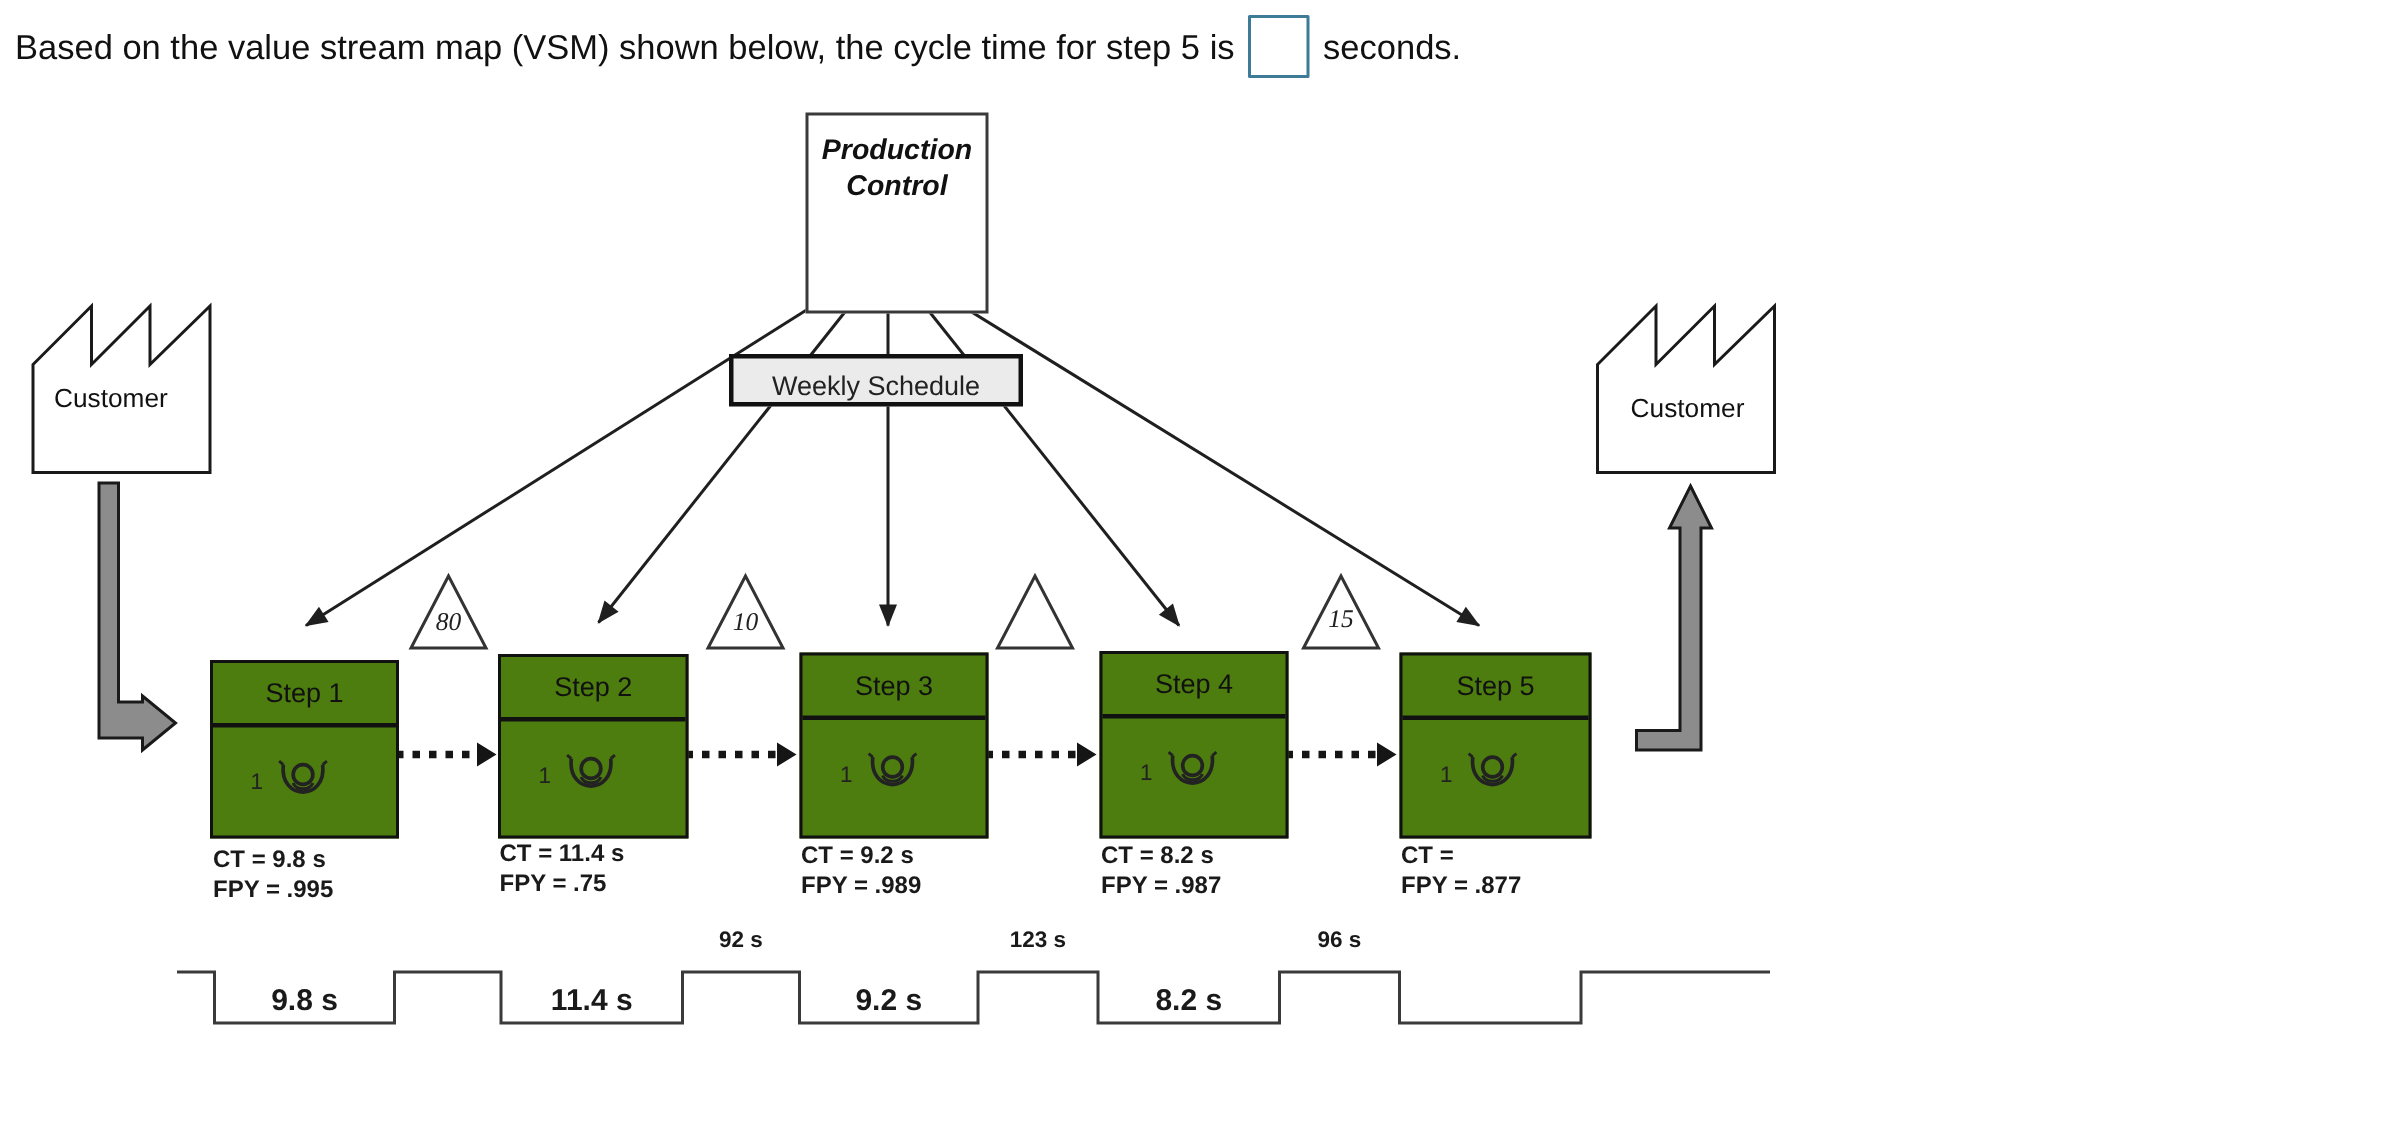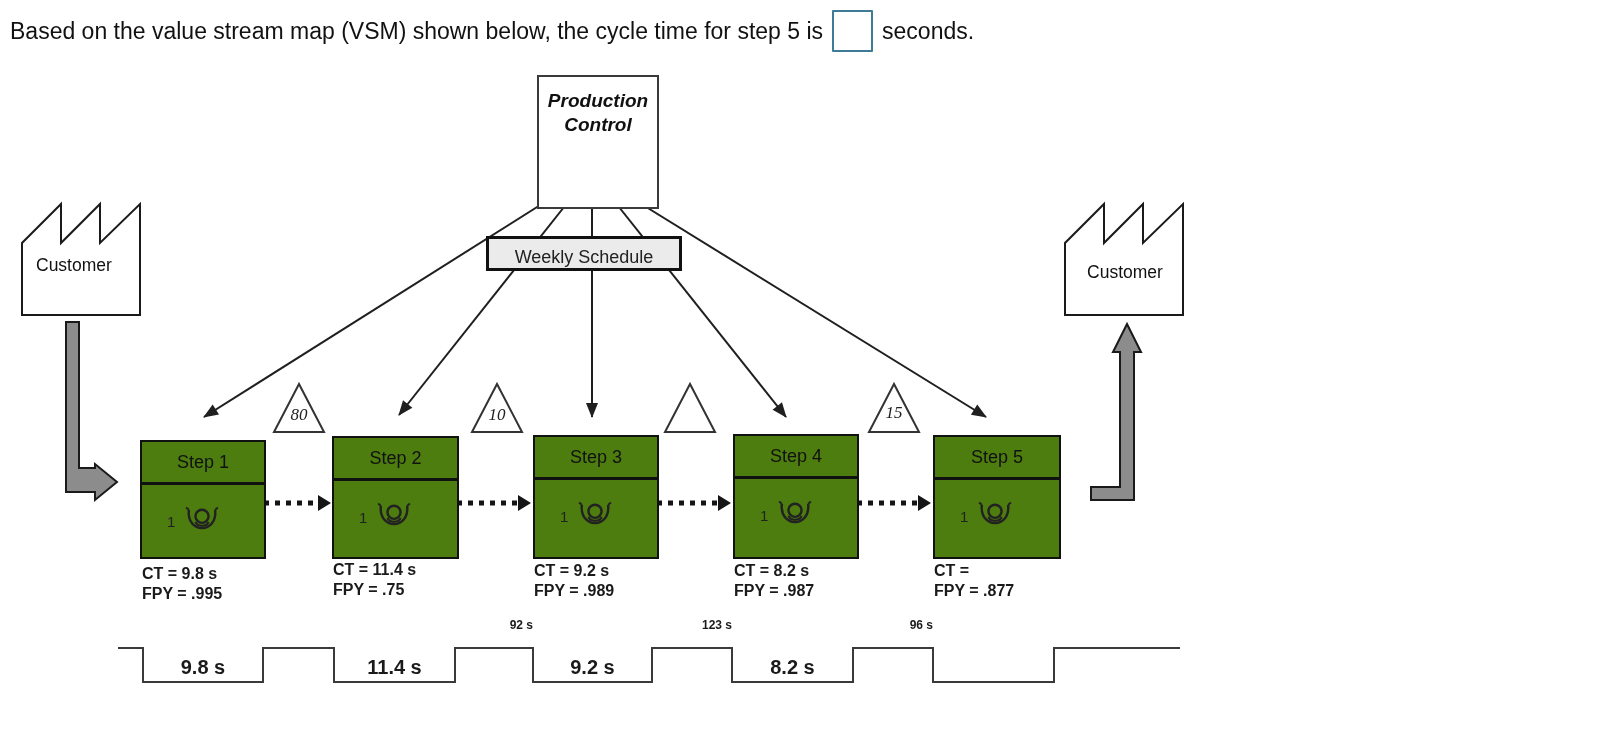--- a/index.html
+++ b/index.html
@@ -27,21 +27,21 @@
   .step-header{height:40px;border-bottom:3px solid #111;display:flex;align-items:center;
                justify-content:center;font-size:18px;}
   .step-body{display:flex;align-items:center;gap:9px;padding-left:25px;height:72px;}
   .op-count{font-size:15px;color:#222;}
   
   .ctfpy{font-size:16px;font-weight:600;line-height:20px;color:#1a1a1a;}
   
   .tri-num{width:52px;text-align:center;font-family:"Liberation Serif",serif;font-size:17px;color:#222;font-style:italic;}
   
   .tl-low{font-size:20px;font-weight:bold;text-align:center;color:#1a1a1a;}
-  .tl-high{font-size:12px;font-weight:bold;text-align:right;color:#1a1a1a;}
+  .tl-high{font-size:15px;font-weight:bold;text-align:center;color:#1a1a1a;}
   svg{display:block;}
 </style>
 </head>
 <body>
 
 <div id="page">
 
   <svg class="abs" style="left:0;top:0;" width="1600" height="756" viewBox="0 0 1600 756">
     <defs>
       <marker id="ah" markerUnits="userSpaceOnUse" markerWidth="18" markerHeight="14" refX="15" refY="7" orient="auto">

